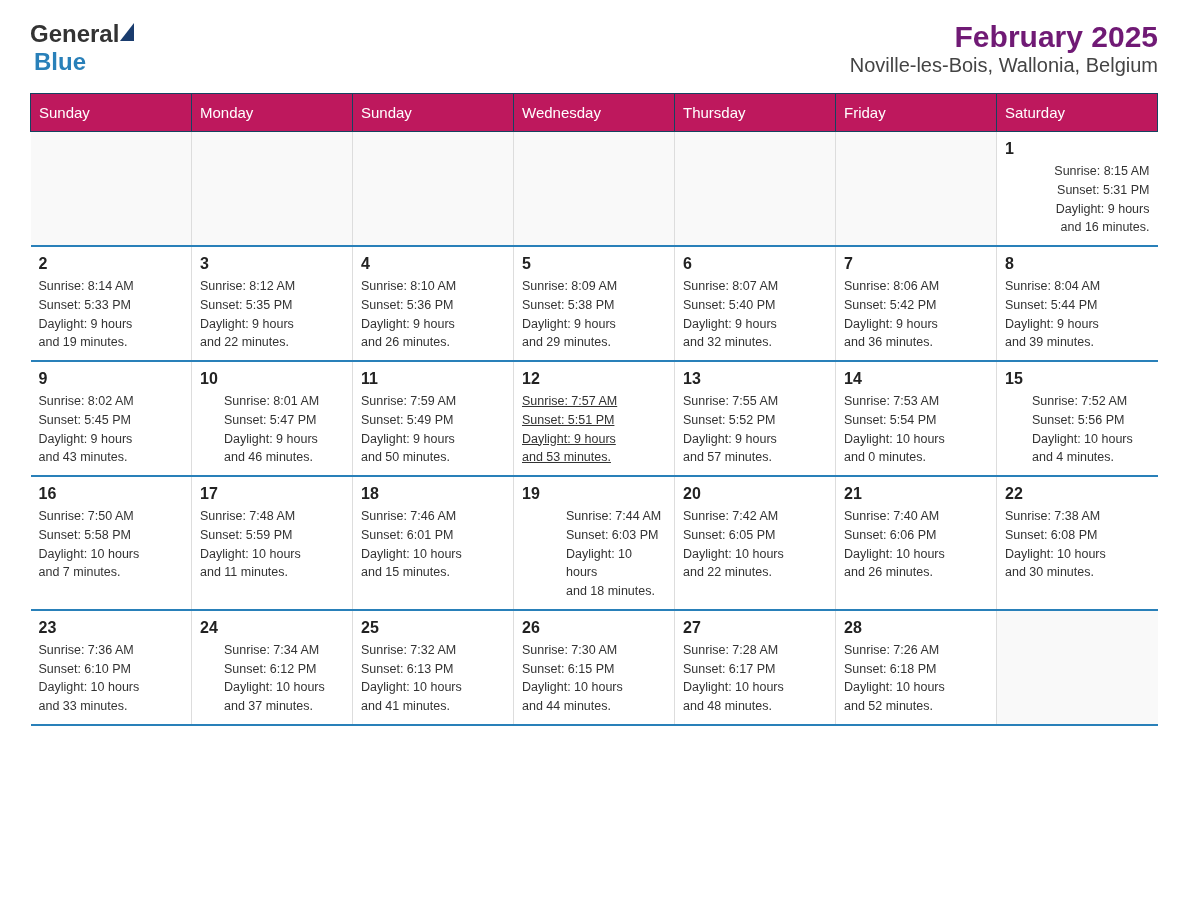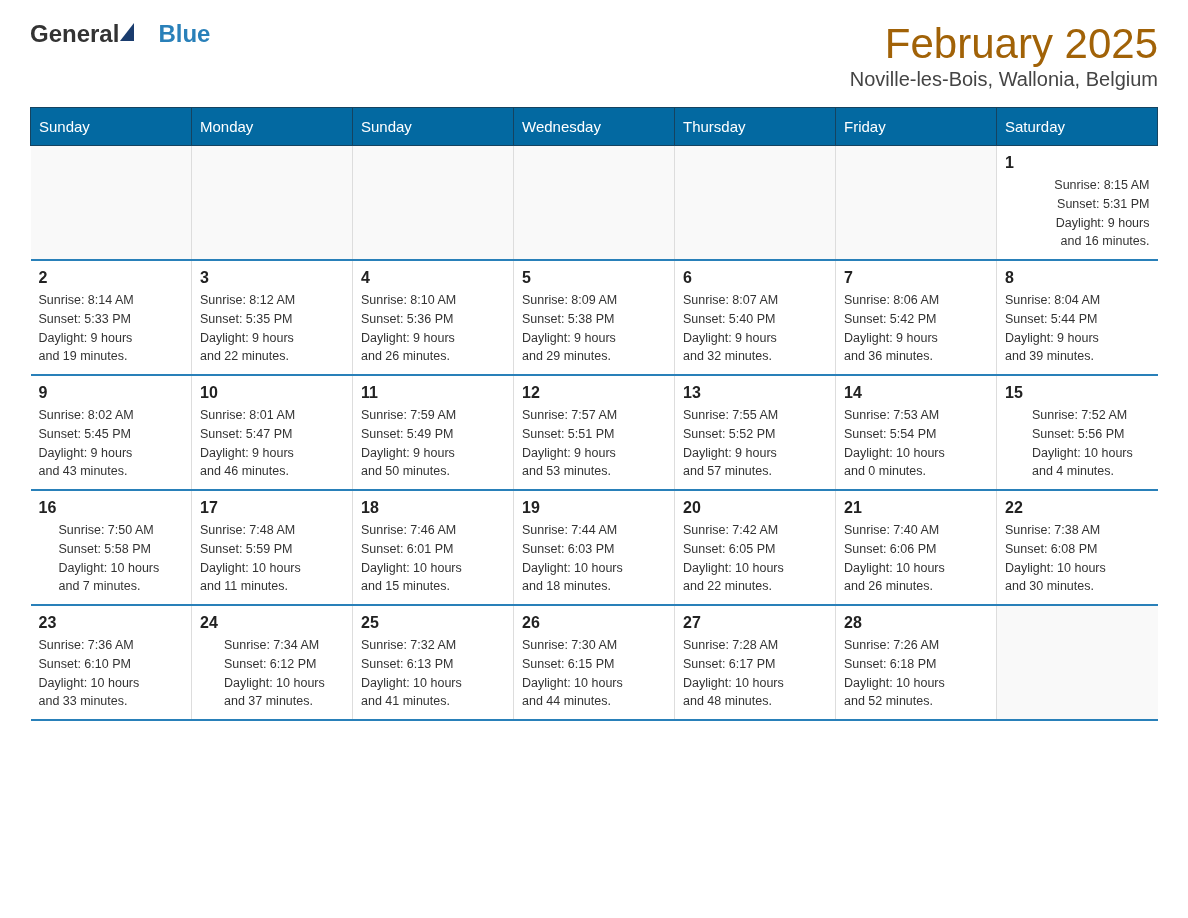--- a/index.html
+++ b/index.html
@@ -10,36 +10,36 @@
       color: #333;
     }
     .header {
       display: flex;
       justify-content: space-between;
       align-items: flex-start;
       margin-bottom: 16px;
     }
     .title-block { text-align: right; }
     .title-block h1 {
-      font-size: 42px;
-      font-weight: normal;
-      color: #a16207;
+      font-size: 30px;
+      font-weight: bold;
+      color: #701a75;
     }
     .title-block h2 {
       font-size: 20px;
       font-weight: normal;
       color: #444;
     }
     table {
       width: 100%;
       border-collapse: collapse;
       table-layout: fixed;
     }
     thead tr {
-      background-color: #0369a1;
+      background-color: #be185d;
     }
     thead th {
       color: #fff;
       padding: 10px 8px;
       font-size: 15px;
       font-weight: normal;
       text-align: left;
       border: 1px solid #154360;
     }
     tbody tr {
@@ -61,22 +61,21 @@
       margin-bottom: 4px;
     }
     .day-info {
       font-size: 12.5px;
       color: #333;
       line-height: 1.5;
     }
     .empty-cell { background: #f9f9f9; }
     .logo-container {
       display: flex;
-      flex-direction: row;
-      gap: 19px;
+      flex-direction: column;
     }
     .logo-line1 {
       display: flex;
       align-items: center;
       font-size: 24px;
       font-weight: bold;
     }
     .logo-line2 {
       font-size: 24px;
       font-weight: bold;
@@ -195,35 +194,35 @@
       <tr>
         <td>
           <span class="day-num">9</span>
           <div class="day-info" style="white-space: pre-line;">Sunrise: 8:02 AM
 Sunset: 5:45 PM
 Daylight: 9 hours
 and 43 minutes.</div>
         </td>
         <td>
           <span class="day-num">10</span>
-          <div class="day-info" style="white-space: pre-line;">Sunrise: 8:01 AM
+          <div class="day-info" style="white-space: pre-line; margin-left: 24px;">Sunrise: 8:01 AM
 Sunset: 5:47 PM
 Daylight: 9 hours
 and 46 minutes.</div>
         </td>
         <td>
           <span class="day-num">11</span>
           <div class="day-info" style="white-space: pre-line;">Sunrise: 7:59 AM
 Sunset: 5:49 PM
 Daylight: 9 hours
 and 50 minutes.</div>
         </td>
         <td>
           <span class="day-num">12</span>
-          <div class="day-info" style="white-space: pre-line;">Sunrise: 7:57 AM
+          <div class="day-info" style="white-space: pre-line; text-decoration: underline;">Sunrise: 7:57 AM
 Sunset: 5:51 PM
 Daylight: 9 hours
 and 53 minutes.</div>
         </td>
         <td>
           <span class="day-num">13</span>
           <div class="day-info" style="white-space: pre-line;">Sunrise: 7:55 AM
 Sunset: 5:52 PM
 Daylight: 9 hours
 and 57 minutes.</div>
@@ -239,42 +238,42 @@
           <span class="day-num">15</span>
           <div class="day-info" style="white-space: pre-line; margin-left: 27px;">Sunrise: 7:52 AM
 Sunset: 5:56 PM
 Daylight: 10 hours
 and 4 minutes.</div>
         </td>
       </tr>
       <tr>
         <td>
           <span class="day-num">16</span>
-          <div class="day-info" style="white-space: pre-line; margin-left: 20px;">Sunrise: 7:50 AM
+          <div class="day-info" style="white-space: pre-line;">Sunrise: 7:50 AM
 Sunset: 5:58 PM
 Daylight: 10 hours
 and 7 minutes.</div>
         </td>
         <td>
           <span class="day-num">17</span>
           <div class="day-info" style="white-space: pre-line;">Sunrise: 7:48 AM
 Sunset: 5:59 PM
 Daylight: 10 hours
 and 11 minutes.</div>
         </td>
         <td>
           <span class="day-num">18</span>
           <div class="day-info" style="white-space: pre-line;">Sunrise: 7:46 AM
 Sunset: 6:01 PM
 Daylight: 10 hours
 and 15 minutes.</div>
         </td>
         <td>
           <span class="day-num">19</span>
-          <div class="day-info" style="white-space: pre-line;">Sunrise: 7:44 AM
+          <div class="day-info" style="white-space: pre-line; margin-left: 44px;">Sunrise: 7:44 AM
 Sunset: 6:03 PM
 Daylight: 10 hours
 and 18 minutes.</div>
         </td>
         <td>
           <span class="day-num">20</span>
           <div class="day-info" style="white-space: pre-line;">Sunrise: 7:42 AM
 Sunset: 6:05 PM
 Daylight: 10 hours
 and 22 minutes.</div>

